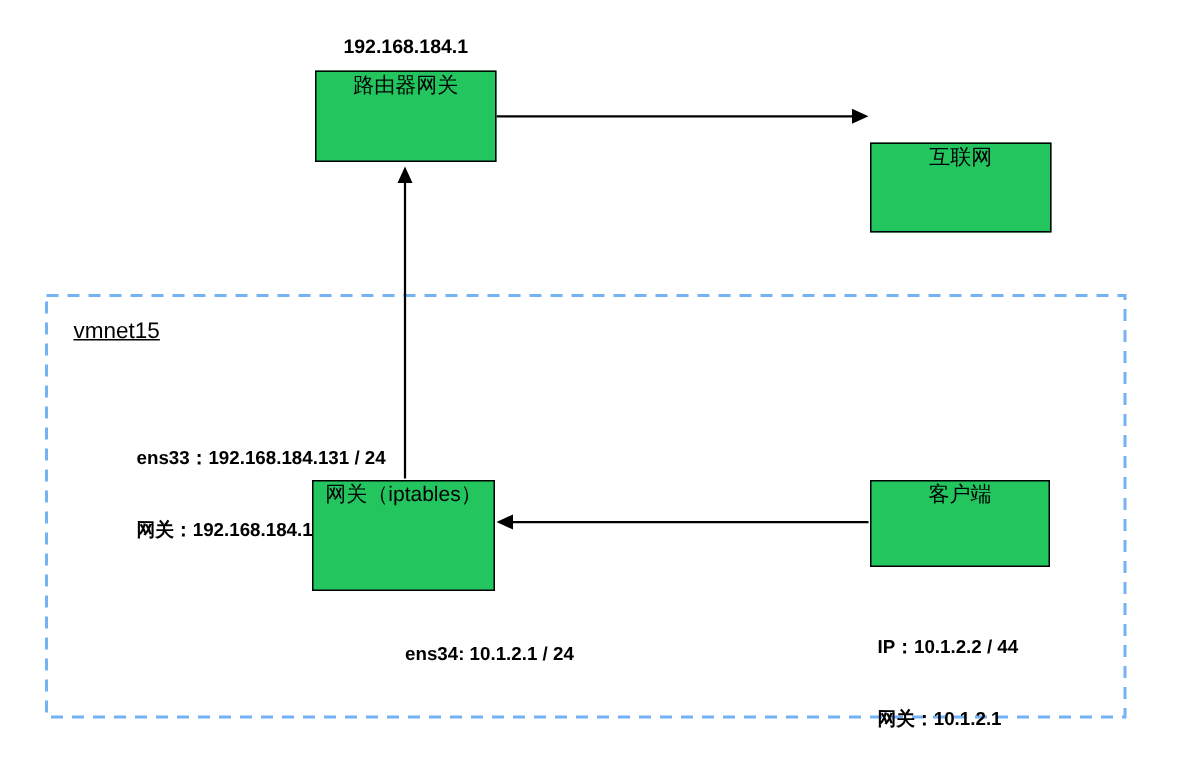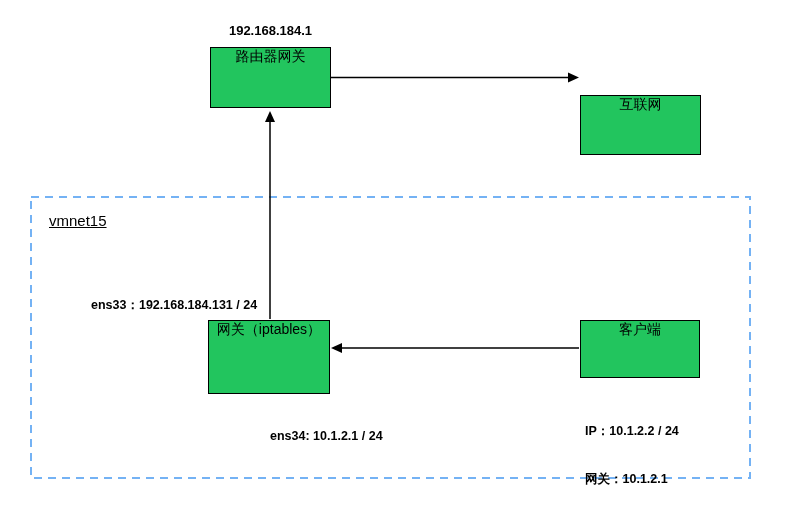--- a/index.html
+++ b/index.html
@@ -87,24 +87,25 @@
   <div class="node node-gateway">
     <span>网关（iptables）</span>
   </div>
 
   <div class="node node-client">
     <span>客户端</span>
   </div>
 
   <div class="annotation ann-gateway-wan">
     <div>ens33：192.168.184.131 / 24</div>
+    <div>网关：192.168.184.1</div>
   </div>
 
   <div class="annotation ann-gateway-lan">
     <div>ens34: 10.1.2.1 / 24</div>
   </div>
 
   <div class="annotation ann-client">
-    <div>IP：10.1.2.2 / 24</div>
+    <div>IP：10.1.2.2 / 44</div>
     <div>网关：10.1.2.1</div>
   </div>
 
 </div>
 
 </body></html>

